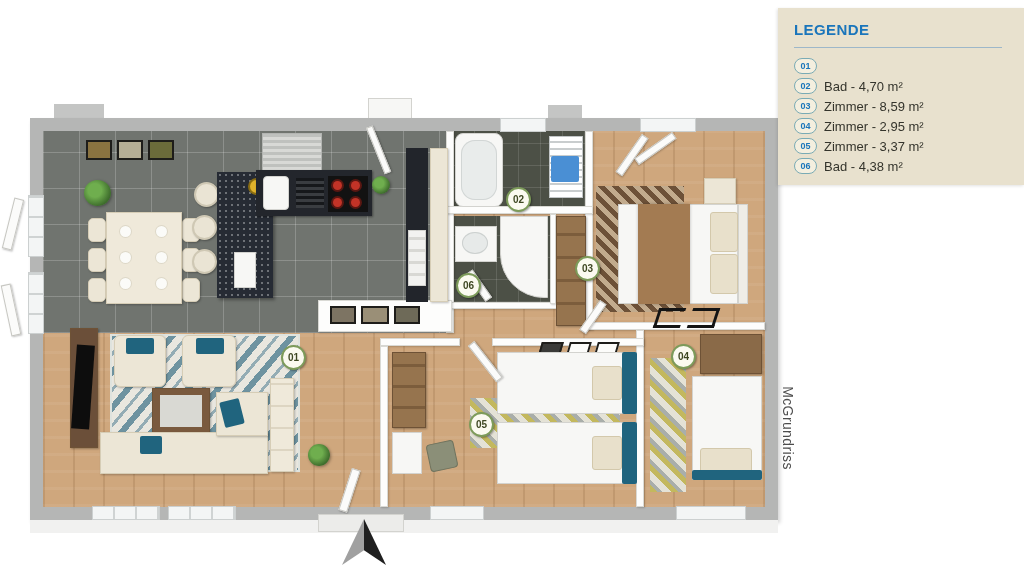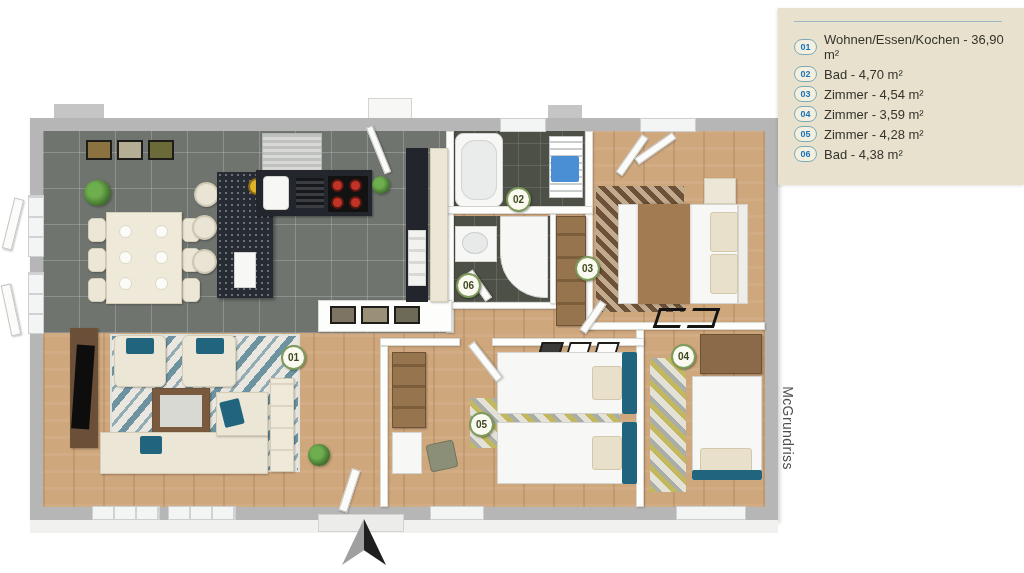--- a/index.html
+++ b/index.html
@@ -243,40 +243,40 @@
   </div>
 
   <div class="wm">McGrundriss</div>
 
   <div class="north">
     <div class="half grey"></div>
     <div class="half black"></div>
   </div>
 
   <div class="legend">
+    <div class="legend-title">LEGENDE</div>
     <div class="legend-rule"></div>
     <div class="legend-row">
       <span class="legend-pill">01</span>
-      <span>Wohnen/Essen/Kochen - 36,90 m²</span>
     </div>
     <div class="legend-row">
       <span class="legend-pill">02</span>
       <span>Bad - 4,70 m²</span>
     </div>
     <div class="legend-row">
       <span class="legend-pill">03</span>
-      <span>Zimmer - 4,54 m²</span>
+      <span>Zimmer - 8,59 m²</span>
     </div>
     <div class="legend-row">
       <span class="legend-pill">04</span>
-      <span>Zimmer - 3,59 m²</span>
+      <span>Zimmer - 2,95 m²</span>
     </div>
     <div class="legend-row">
       <span class="legend-pill">05</span>
-      <span>Zimmer - 4,28 m²</span>
+      <span>Zimmer - 3,37 m²</span>
     </div>
     <div class="legend-row">
       <span class="legend-pill">06</span>
       <span>Bad - 4,38 m²</span>
     </div>
   </div>
 
 </div>
 
 </body></html>

